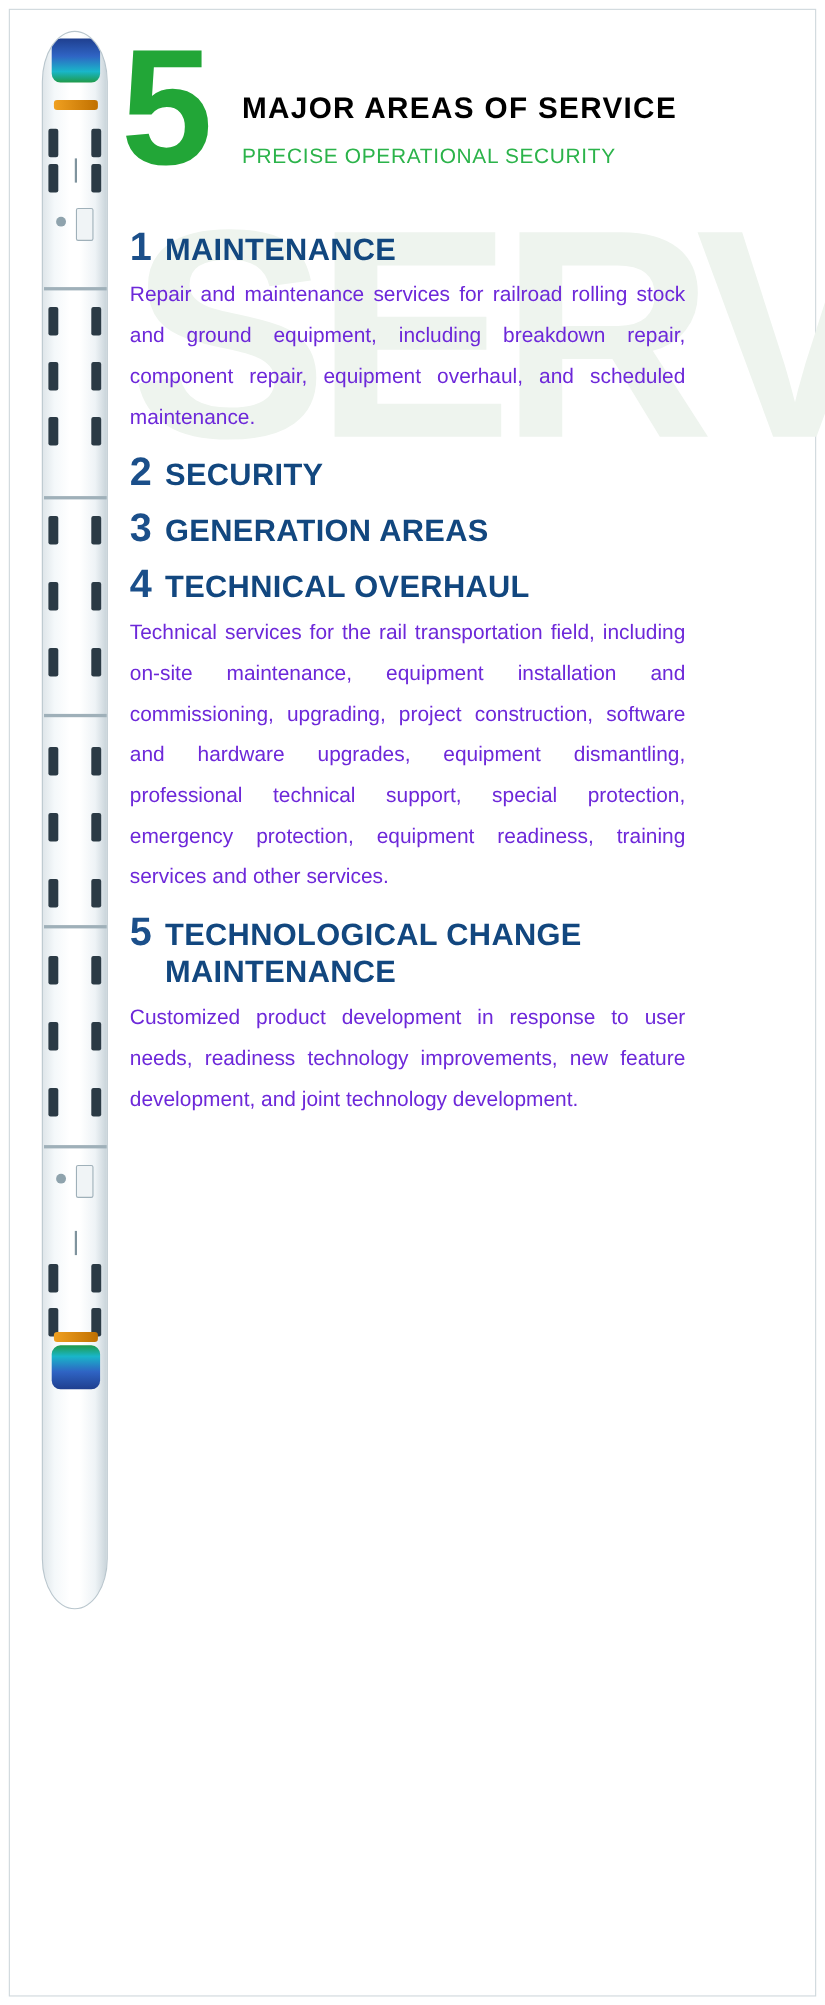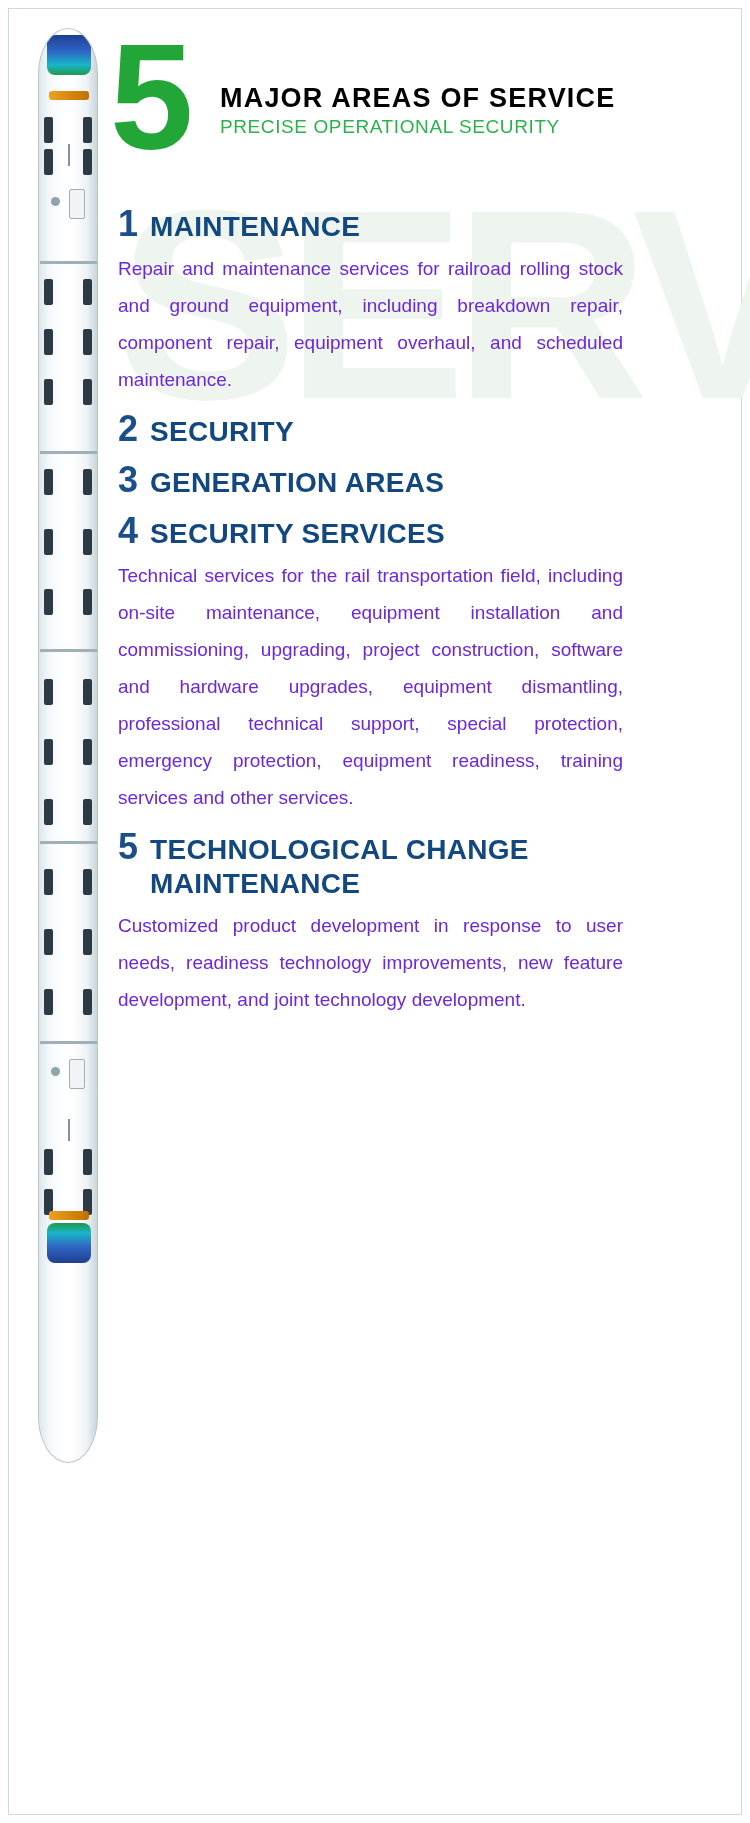--- a/index.html
+++ b/index.html
@@ -161,21 +161,21 @@
     color: #000000;
     letter-spacing: 1.2px;
     line-height: 32px;
   }
   .header-sub {
     font-size: 19px;
     font-weight: 400;
     color: #2bb34a;
     letter-spacing: 0.6px;
     line-height: 26px;
-    margin-top: 0;
+    margin-top: 16px;
   }
 
   
   .sections {
     position: absolute;
     left: 118px;
     top: 205px;
     width: 505px;
     z-index: 2;
   }
@@ -306,21 +306,21 @@
     <div class="section">
       <div class="sec-head">
         <div class="sec-num">3</div>
         <div class="sec-title">GENERATION AREAS</div>
       </div>
     </div>
 
     <div class="section">
       <div class="sec-head">
         <div class="sec-num">4</div>
-        <div class="sec-title">SECURITY SERVICES</div>
+        <div class="sec-title">TECHNICAL OVERHAUL</div>
       </div>
       <div class="sec-body">Technical services for the rail transportation field, including on-site maintenance, equipment installation and commissioning, upgrading, project construction, software and hardware upgrades, equipment dismantling, professional technical support, special protection, emergency protection, equipment readiness, training services and other services.</div>
     </div>
 
     <div class="section">
       <div class="sec-head">
         <div class="sec-num">5</div>
         <div class="sec-title">TECHNOLOGICAL CHANGE MAINTENANCE</div>
       </div>
       <div class="sec-body">Customized product development in response to user needs, readiness technology improvements, new feature development, and joint technology development.</div>

